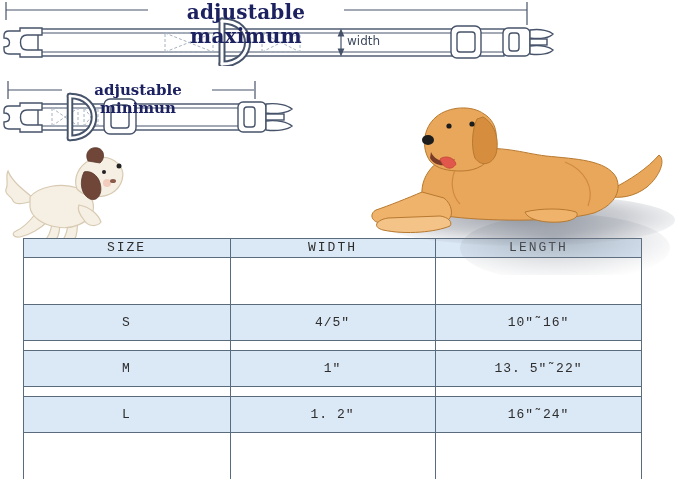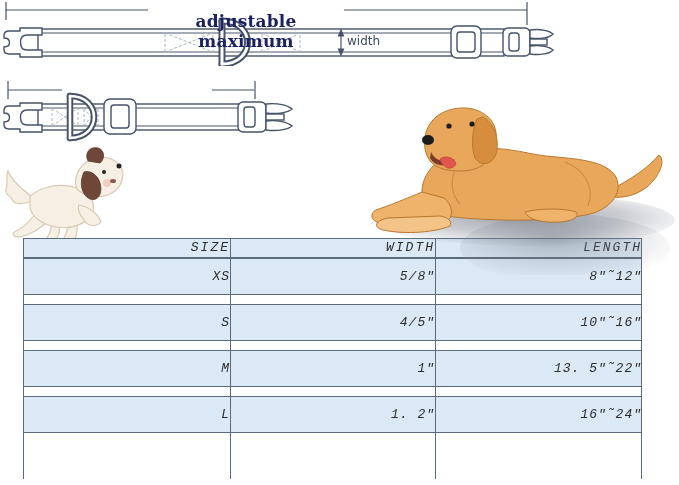--- a/index.html
+++ b/index.html
@@ -1,35 +1,35 @@
 <!DOCTYPE html>
 <html><head>
 <meta charset="utf-8">
 <style>
   html,body{margin:0;padding:0;background:#fff;}
   .canvas{position:relative;width:679px;height:485px;background:#fff;overflow:hidden;
           font-family:"Liberation Sans",sans-serif;}
   svg{position:absolute;display:block;}
   .diagram-label{position:absolute;font-family:"DejaVu Serif",serif;font-weight:bold;
                  color:#1c2160;text-align:center;z-index:2;}
-  .label-max{left:150px;top:11px;width:192px;font-size:17px;letter-spacing:.2px;}
+  .label-max{left:150px;top:0;width:192px;font-size:20px;letter-spacing:.2px;}
   .label-min{left:64px;top:81px;width:148px;font-size:15px;}
   .width-label{position:absolute;left:347px;top:34px;font-family:"DejaVu Sans",sans-serif;
                font-size:12px;color:#3f4a5f;z-index:2;}
   .collar1-svg{left:0;top:0;z-index:1;}
   .collar2-svg{left:0;top:78px;z-index:1;}
   .puppy-svg{left:0;top:145px;z-index:1;}
   .bigdog-svg{left:360px;top:100px;z-index:4;}
   
   .size-table{position:absolute;left:23px;top:238px;width:619px;height:247px;background:#fff;z-index:2;}
   .t-band{position:absolute;left:0;width:619px;background:#dbe8f5;box-sizing:border-box;
           border-top:1px solid #5a6b7c;border-bottom:1px solid #5a6b7c;display:flex;}
   .t-head{top:0;height:20px;}
   .t-row{height:37px;}
-  .t-cell{text-align:right;font-family:"Liberation Mono","DejaVu Sans Mono",monospace;color:#2d2d2d;font-style:italic;}
+  .t-cell{text-align:center;font-family:"Liberation Mono","DejaVu Sans Mono",monospace;color:#2d2d2d;}
   .c1{width:207px;}.c2{width:205px;}.c3{width:207px;}
   .t-head .t-cell{line-height:18px;font-size:13px;letter-spacing:2px;}
   .t-row .t-cell{line-height:35px;font-size:13px;letter-spacing:1px;}
   .vline{position:absolute;top:0;width:1px;height:241px;background:#5a6b7c;z-index:3;}
   .v0{left:0;}.v1{left:207px;}.v2{left:412px;}.v3{left:618px;}
 </style>
 </head>
 <body>
 
 <div class="canvas">
@@ -116,20 +116,21 @@
       <rect x="111" y="27" width="18" height="23" rx="3"></rect>
     </g>
     <g fill="#fff" stroke="#46536a" stroke-width="1.4">
       <rect x="238" y="24" width="28" height="30" rx="5"></rect>
       <rect x="244" y="29" width="11" height="20" rx="3"></rect>
       <path d="M266,26 C278,24.5 288,27.5 292,31 C288,34.5 278,36.5 266,35 Z"></path>
       <path d="M266,43 C278,41.5 288,44.5 292,48 C288,51.5 278,53.5 266,52 Z"></path>
       <rect x="266" y="36" width="18" height="6"></rect>
     </g>
   </svg>
+  <span class="diagram-label label-min">adjustable minimun</span>
 
   <svg class="puppy-svg" width="145" height="100" viewBox="0 0 145 100">
     <g stroke="#d8cab2" stroke-width="1.2" fill="#f6f0e4">
       <path d="M32,52 C22,44 12,36 8,26 C5,32 9,39 6,44 C4,50 12,51 13,56 C16,61 26,58 32,56 Z"></path>
       <path d="M36,68 C30,76 23,83 16,86 C11,88 13,93 20,92 C30,90 41,83 47,77 Z"></path>
       <path d="M52,78 C51,86 49,92 44,96 C48,99 56,97 58,91 C60,85 60,80 58,77 Z"></path>
       <path d="M68,76 C68,84 66,91 62,96 C66,99 74,98 76,91 C78,83 78,78 76,73 Z"></path>
       <path d="M30,52 C38,42 60,37 78,43 C90,47 95,57 93,66 C89,78 72,85 57,82 C43,80 31,72 30,62 Z"></path>
       <path d="M79,60 C90,62 98,69 101,77 C97,82 88,82 84,75 C80,70 77,64 79,60 Z"></path>
       <path d="M77,44 C73,34 78,21 90,15 C102,9 114,13 120,21 C126,29 122,42 112,48 C102,54 84,52 77,44 Z"></path>
@@ -173,25 +174,20 @@
     <path d="M95,70 C90,82 92,96 100,104" fill="none" stroke="#cf8a3e" stroke-width="1.2"></path>
     <path d="M205,62 C225,70 235,88 228,106" fill="none" stroke="#cf8a3e" stroke-width="1.2"></path>
   </svg>
 
   <div class="size-table">
     <div class="t-band t-head">
       <div class="t-cell c1">SIZE</div>
       <div class="t-cell c2">WIDTH</div>
       <div class="t-cell c3">LENGTH</div>
     </div>
-    <div class="t-band t-row" style="top:20px">
-      <div class="t-cell c1">XS</div>
-      <div class="t-cell c2">5/8"</div>
-      <div class="t-cell c3">8"˜12"</div>
-    </div>
     <div class="t-band t-row" style="top:66px">
       <div class="t-cell c1">S</div>
       <div class="t-cell c2">4/5"</div>
       <div class="t-cell c3">10"˜16"</div>
     </div>
     <div class="t-band t-row" style="top:112px">
       <div class="t-cell c1">M</div>
       <div class="t-cell c2">1"</div>
       <div class="t-cell c3">13. 5"˜22"</div>
     </div>

